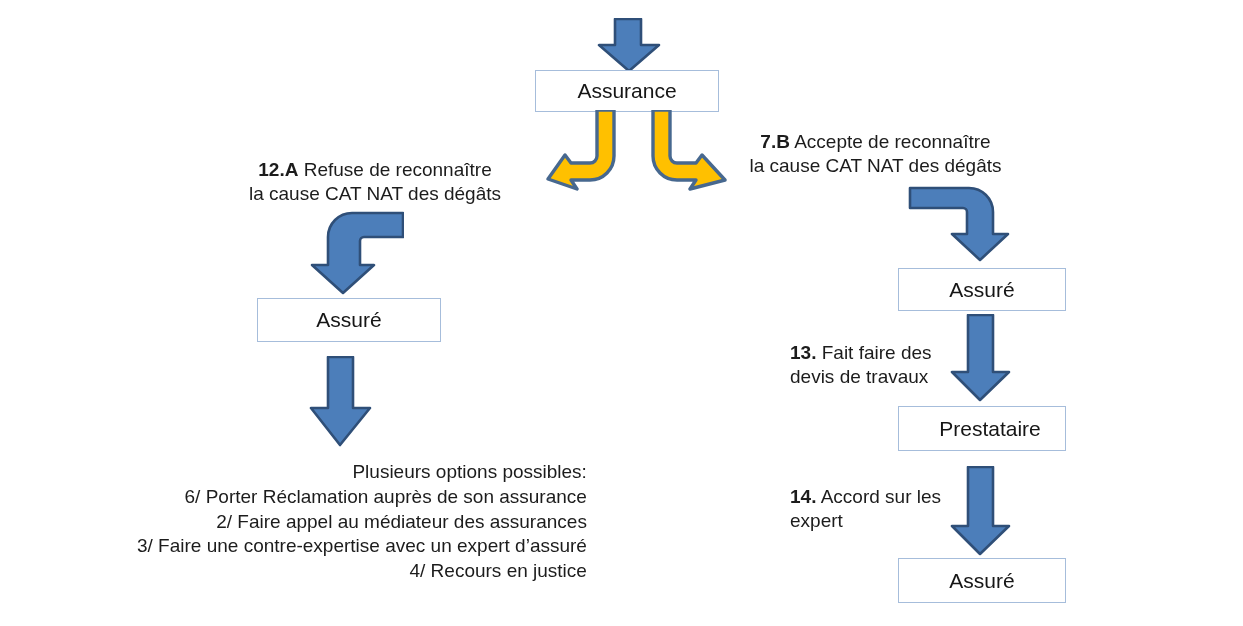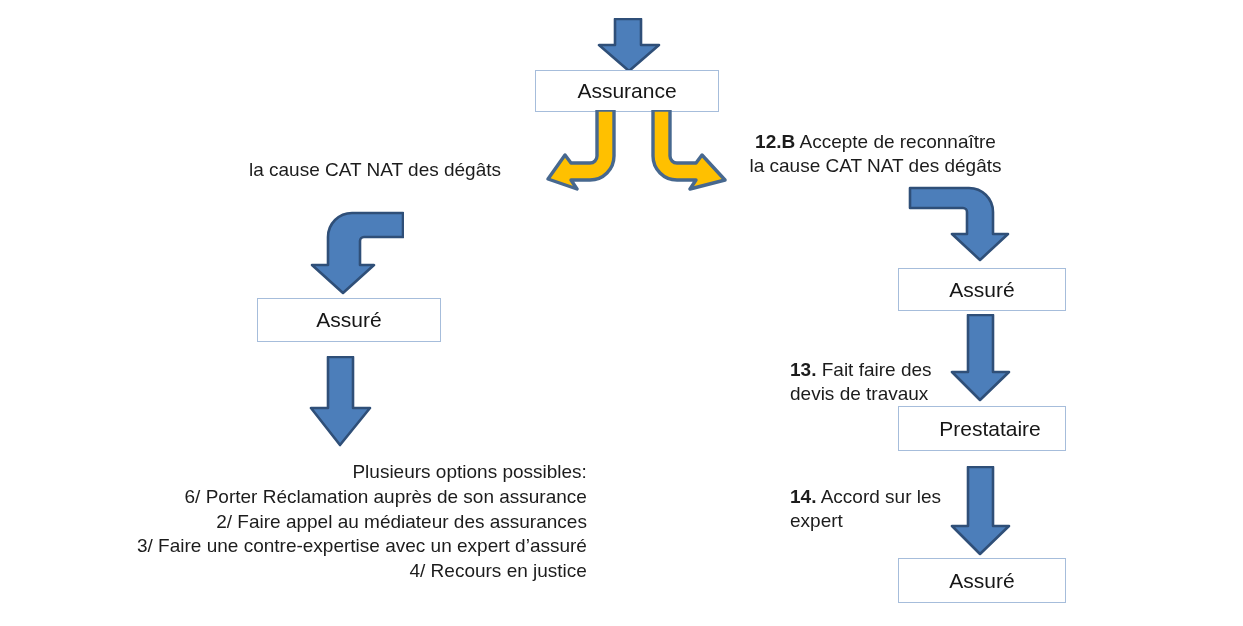--- a/index.html
+++ b/index.html
@@ -61,20 +61,21 @@
   </div>
 
   <svg class="arrow arrow-yellow" style="left:541px; top:110px;" width="80" height="92" viewBox="0 0 80 92">
     <path d="M56 0 L73 0 L73 46 A24 24 0 0 1 49 70 L30 70 L36 79 L7 69 L24 45 L30 53 L49 53 A7 7 0 0 0 56 46 Z"></path>
   </svg>
   <svg class="arrow arrow-yellow" style="left:645px; top:110px;" width="90" height="92" viewBox="0 0 90 92">
     <path d="M25 0 L8 0 L8 46 A24 24 0 0 0 32 70 L51 70 L45 79 L80 70 L57 45 L51 53 L32 53 A7 7 0 0 1 25 46 Z"></path>
   </svg>
 
   <div class="lbl center" style="left:230px; top:158px; width:290px;">
+    <div><span class="num">12.A</span> <span>Refuse de reconnaître</span></div>
     <div>la cause CAT NAT des dégâts</div>
   </div>
 
   <svg class="arrow arrow-blue" style="left:308px; top:209px;" width="96" height="86" viewBox="0 0 96 86">
     <path d="M95 4 L44 4 A24 24 0 0 0 20 28 L20 56 L4 56 L35 84 L66 56 L52 56 L52 32 A4 4 0 0 1 56 28 L95 28 Z"></path>
   </svg>
 
   <div class="node" style="left:257px; top:298px; width:184px; height:44px;">
     <span>Assuré</span>
   </div>
@@ -85,37 +86,37 @@
 
   <div class="options" style="left:137px; top:460px;">
     <div>Plusieurs options possibles:</div>
     <div>6/ Porter Réclamation auprès de son assurance</div>
     <div>2/ Faire appel au médiateur des assurances</div>
     <div>3/ Faire une contre-expertise avec un expert d’assuré</div>
     <div>4/ Recours en justice</div>
   </div>
 
   <div class="lbl center" style="left:733px; top:130px; width:285px;">
-    <div><span class="num">12.B</span> <span>Accepte de reconnaître</span></div>
+    <div><span class="num">7.B</span> <span>Accepte de reconnaître</span></div>
     <div>la cause CAT NAT des dégâts</div>
   </div>
 
   <svg class="arrow arrow-blue" style="left:908px; top:185px;" width="104" height="78" viewBox="0 0 104 78">
     <path d="M2 3 L61 3 A24 24 0 0 1 85 27 L85 49 L100 49 L72 75 L44 49 L59 49 L59 27 A4 4 0 0 0 55 23 L2 23 Z"></path>
   </svg>
 
   <div class="node" style="left:898px; top:268px; width:168px; height:43px;">
     <span>Assuré</span>
   </div>
 
   <svg class="arrow arrow-blue" style="left:950px; top:314px;" width="62" height="88" viewBox="0 0 62 88">
     <path d="M18 1 L43 1 L43 58 L59 58 L30 86 L2 58 L18 58 Z"></path>
   </svg>
 
-  <div class="lbl" style="left:790px; top:358px;">
+  <div class="lbl" style="left:790px; top:341px;">
     <div><span class="num">13.</span> <span>Fait faire des</span></div>
     <div>devis de travaux</div>
   </div>
 
   <div class="node" style="left:898px; top:406px; width:168px; height:45px;padding-left:16px;">
     <span>Prestataire</span>
   </div>
 
   <svg class="arrow arrow-blue" style="left:950px; top:466px;" width="62" height="90" viewBox="0 0 62 90">
     <path d="M18 1 L43 1 L43 60 L59 60 L30 88 L2 60 L18 60 Z"></path>

